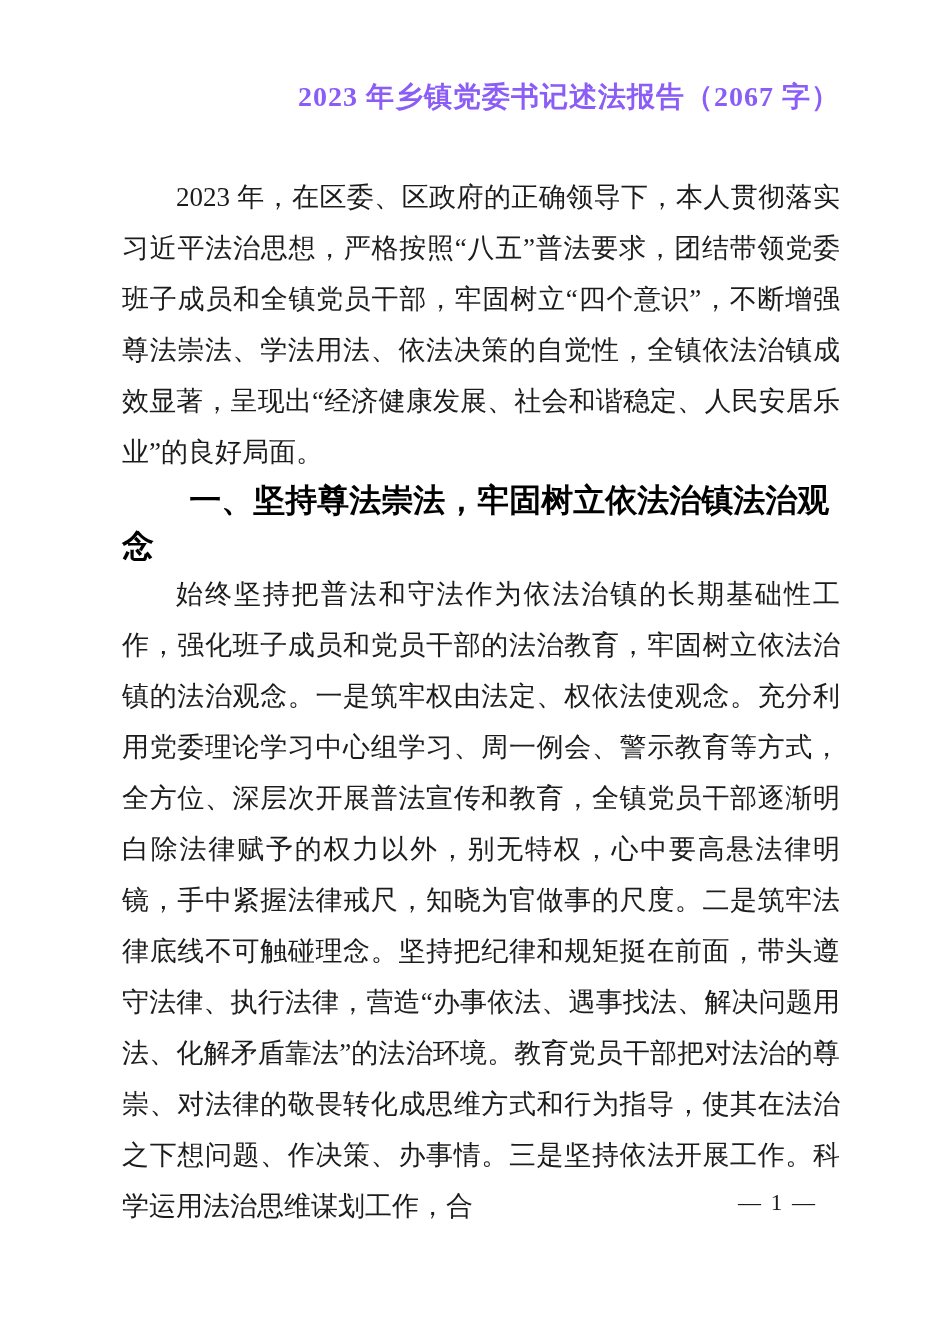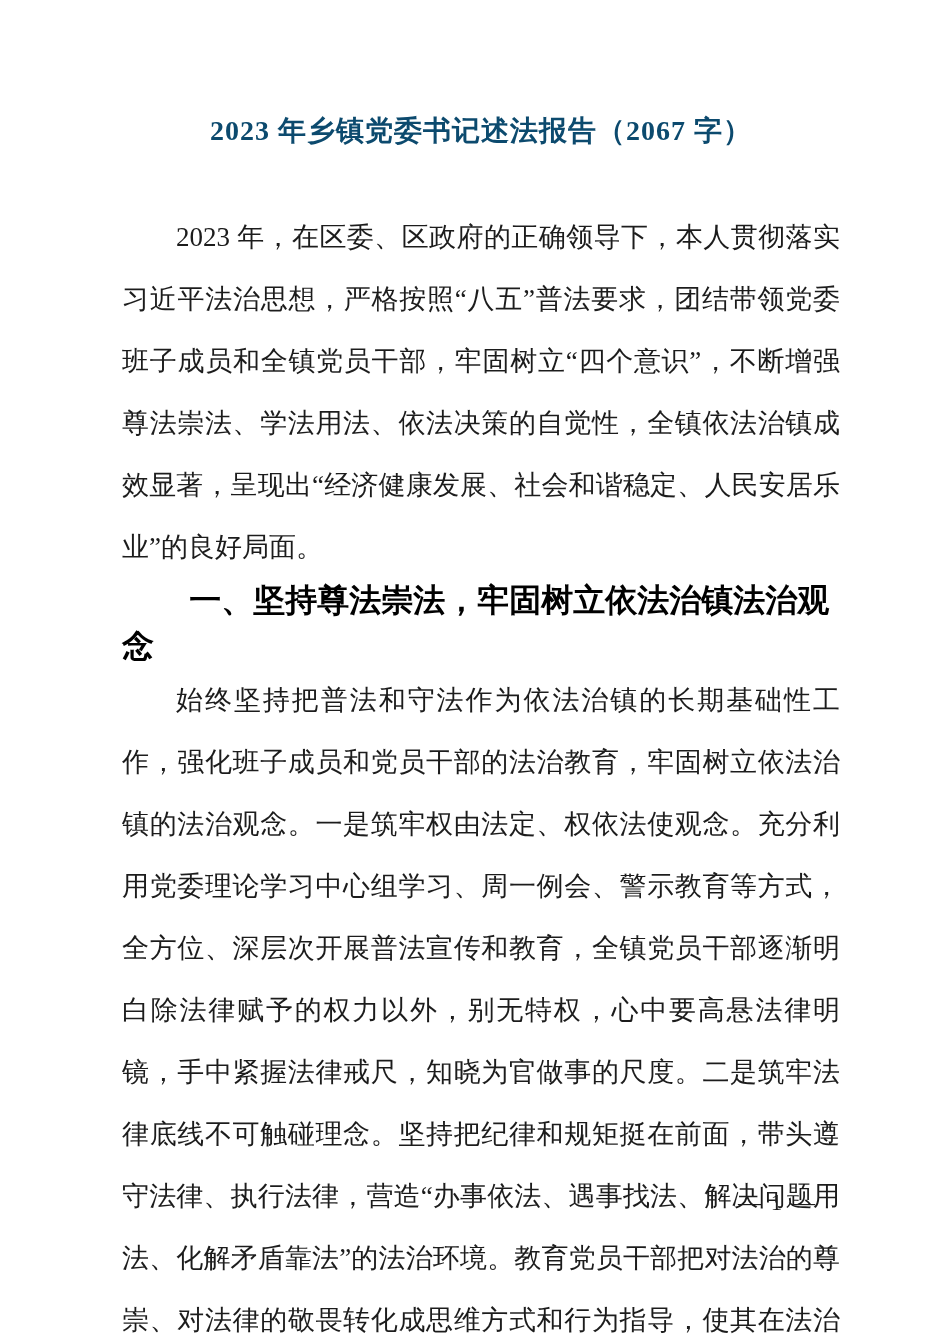--- a/index.html
+++ b/index.html
@@ -16,33 +16,33 @@
     color: #000000;
     font-family: "Liberation Serif", "DejaVu Serif", serif;
   }
   .content {
     position: absolute;
     left: 122px;
     top: 0;
     width: 718px;
   }
   .doc-title {
-    margin: 113px 0 0 0;
+    margin: 79px 0 0 0;
     font-size: 28px;
     line-height: 36px;
     font-weight: bold;
-    text-align: center;
+    text-align: right;
     letter-spacing: 1px;
-    color: #0c4a6e;
+    color: #8b5cf6;
     font-family: "Liberation Serif", "DejaVu Serif", serif;
   }
   .body-para {
     margin: 0;
     font-size: 27px;
-    line-height: 62px;
+    line-height: 51px;
     text-align: justify;
     text-indent: 2em;
     font-weight: normal;
     color: #1c1c1c;
     font-family: "Liberation Serif", "DejaVu Serif", serif;
   }
   .body-para.first {
     margin-top: 57px;
   }
   .section-heading {

